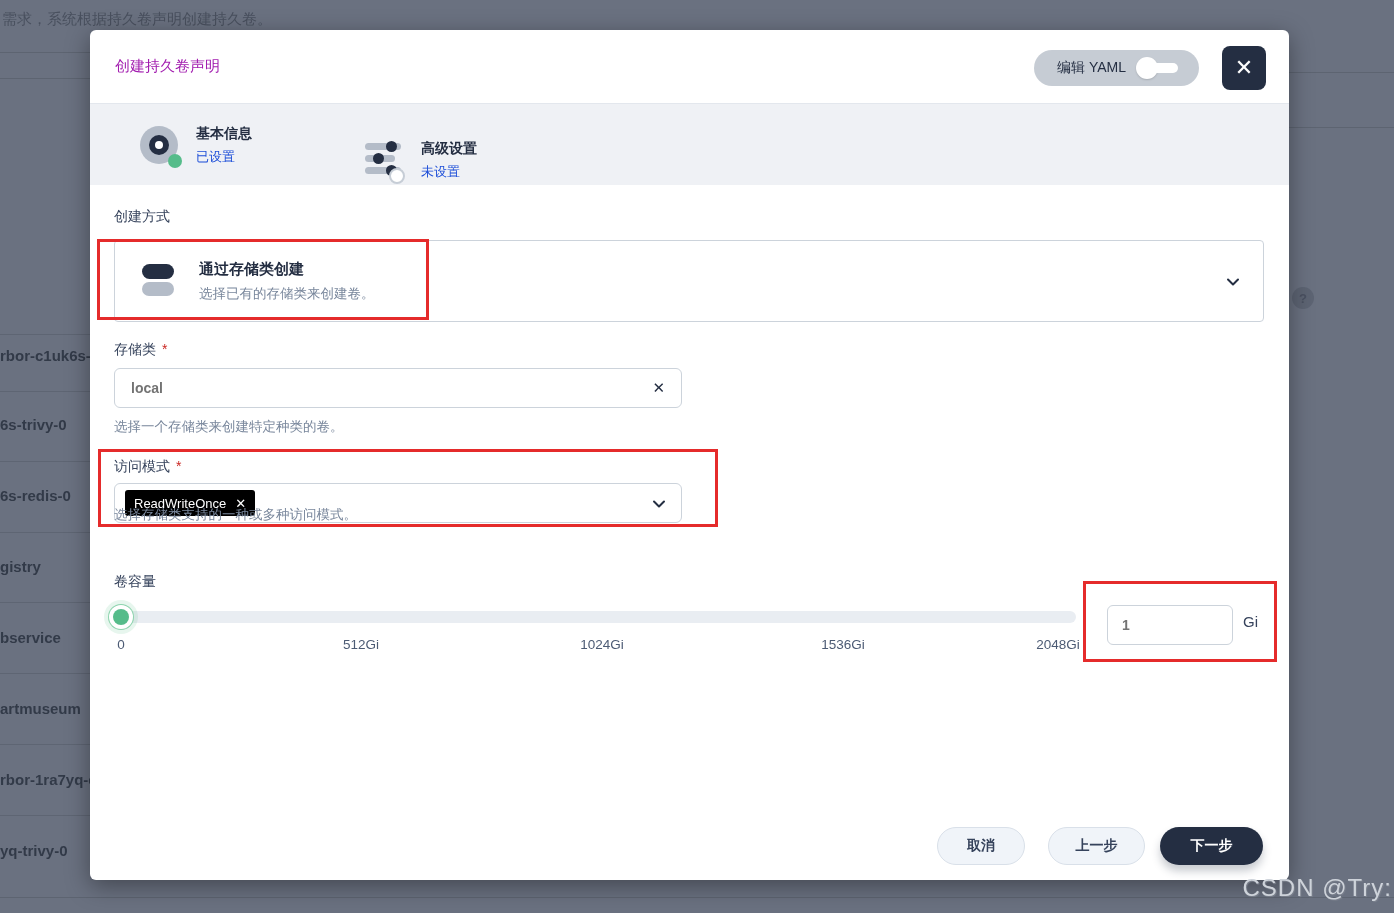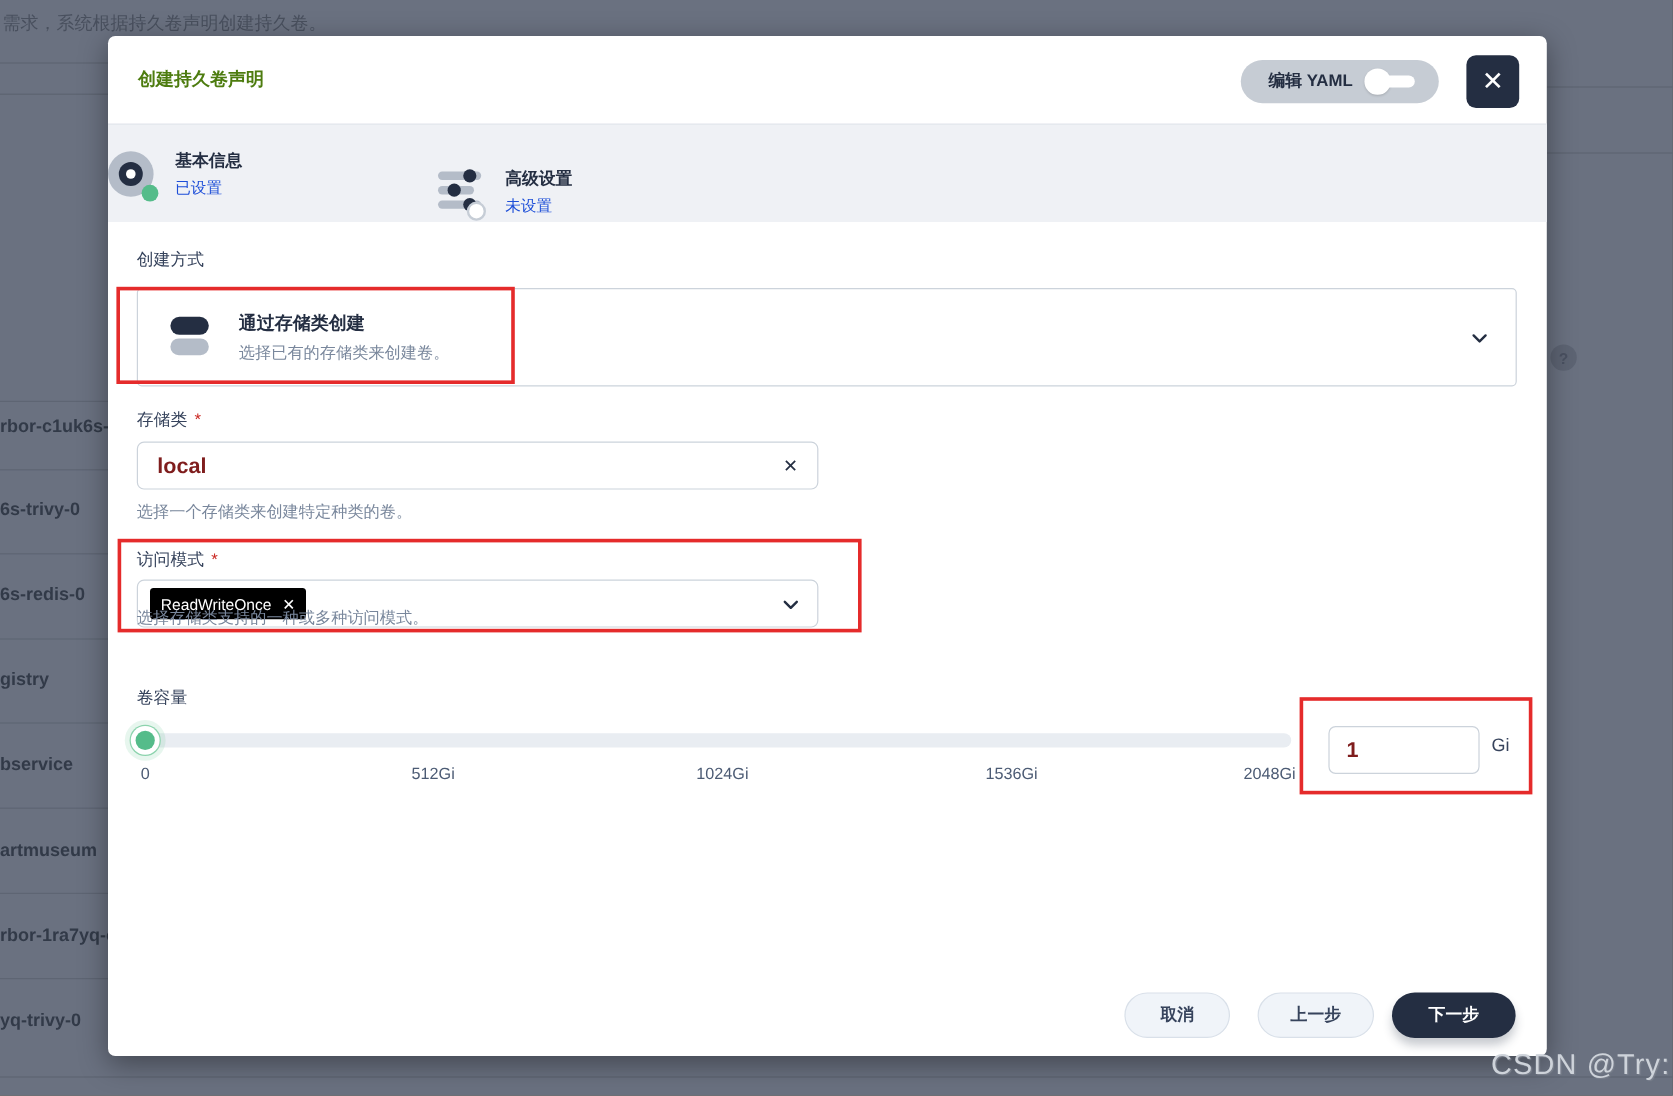--- a/index.html
+++ b/index.html
@@ -23,39 +23,39 @@
   .watermark {
     right:2px; top:874px; font-size:24px; color:#ced3da; letter-spacing:1px;
     text-shadow:1px 1px 1px #7c828e; z-index:60;
   }
 
   
   .modal {
     left:90px; top:30px; width:1199px; height:850px; background:#fff;
     border-radius:6px; box-shadow:0 6px 24px rgba(0,0,0,.38); z-index:10;
   }
-  .modal-title { left:25px; top:27px; font-size:15px; font-weight:bold; color:#4d7c0f; }
+  .modal-title { left:25px; top:27px; font-size:15px; font-weight:normal; color:#a21caf; }
   .yaml-toggle {
     left:944px; top:20px; width:165px; height:36px; border-radius:18px;
     background:#c6ccd4; display:flex; align-items:center; cursor:pointer;
   }
-  .yaml-toggle-label { margin-left:23px; font-size:14px; font-weight:bold; color:#242e42; }
+  .yaml-toggle-label { margin-left:23px; font-size:14px; font-weight:normal; color:#242e42; }
   .switch { position:relative; width:42px; height:22px; margin-left:10px; }
   .switch .knob { position:absolute; left:0; top:0; width:22px; height:22px; border-radius:50%; background:#fff; box-shadow:0 1px 2px rgba(0,0,0,.15); }
   .switch .bar { position:absolute; left:16px; top:6px; width:26px; height:10px; border-radius:5px; background:#fff; }
   .close-btn {
     left:1132px; top:16px; width:44px; height:44px; border-radius:8px;
     background:#242e42; color:#fff; font-size:22px; display:flex;
     align-items:center; justify-content:center; cursor:pointer;
   }
 
   
   .steps { top:73px; left:0; width:1199px; height:82px; background:#eff1f5; border-top:1px solid #e3e7ed; display:flex; }
   .step { display:flex; align-items:center; gap:16px; height:82px; }
-  .step1 { width:247px; }
+  .step1 { width:247px; padding-left:50px; }
   .step2 { width:228px; padding-left:28px; }
   .step3 { width:228px; padding-left:28px;margin-top:15px; }
   .step.active { background:#fff; }
   .step-title { font-size:14px; font-weight:bold; color:#242e42; }
   .step-status { font-size:13px; color:#1d4ed8; margin-top:5px; }
 
   .icon-basic { position:relative; width:40px; height:42px; }
   .icon-basic .c1 { position:absolute; left:0; top:2px; width:38px; height:38px; border-radius:50%; background:#b4bcc8; }
   .icon-basic .c2 { position:absolute; left:9px; top:11px; width:20px; height:20px; border-radius:50%; background:#242e42; }
   .icon-basic .c3 { position:absolute; left:15px; top:17px; width:8px; height:8px; border-radius:50%; background:#fff; }
@@ -87,21 +87,21 @@
   .db-icon .d1 { position:absolute; left:1px; top:3px; width:32px; height:15px; border-radius:8px; background:#242e42; }
   .db-icon .d2 { position:absolute; left:1px; top:21px; width:32px; height:14px; border-radius:7px; background:#b4bcc8; }
   .opt-title { font-size:15px; font-weight:bold; color:#242e42; }
   .opt-desc { font-size:13.5px; color:#79879c; margin-top:6px; }
   .chev { position:absolute; width:16px; height:16px; }
   .chev-method { right:22px; top:33px; }
 
   .lbl-sc { left:24px; top:311px; }
   .input-box { border:1px solid #ccd3db; border-radius:6px; background:#fff; }
   .input-sc { left:24px; top:338px; width:568px; height:40px; display:flex; align-items:center; }
-  .input-value { margin-left:16px; font-size:18px; font-weight:bold; color:#7f1d1d; }
+  .input-value { margin-left:16px; font-size:14px; font-weight:bold; color:#737373; }
   .clear-x { position:absolute; right:16px; top:10px; font-size:15px; color:#242e42; cursor:pointer; }
   .help-text { font-size:13.5px; color:#79879c; }
   .help-sc { left:24px; top:388px; }
 
   .lbl-am { left:24px; top:428px; }
   .select-am { left:24px; top:453px; width:568px; height:40px; display:flex; align-items:center; cursor:pointer; }
   .am-tag {
     margin-left:10px; height:26px; background:#000000; border-radius:3px;
     display:flex; align-items:center; padding:0 9px; gap:9px;
   }

